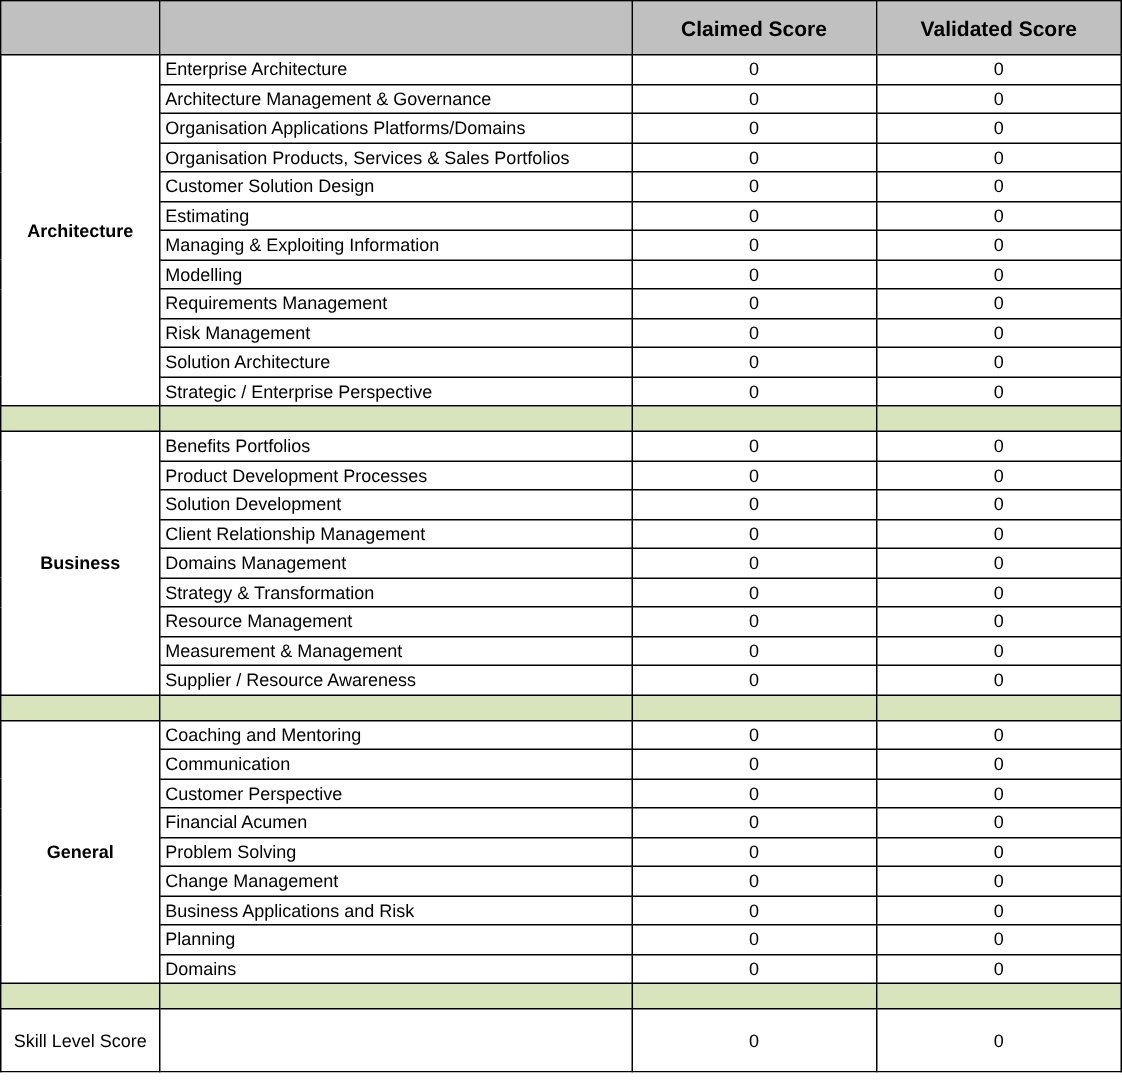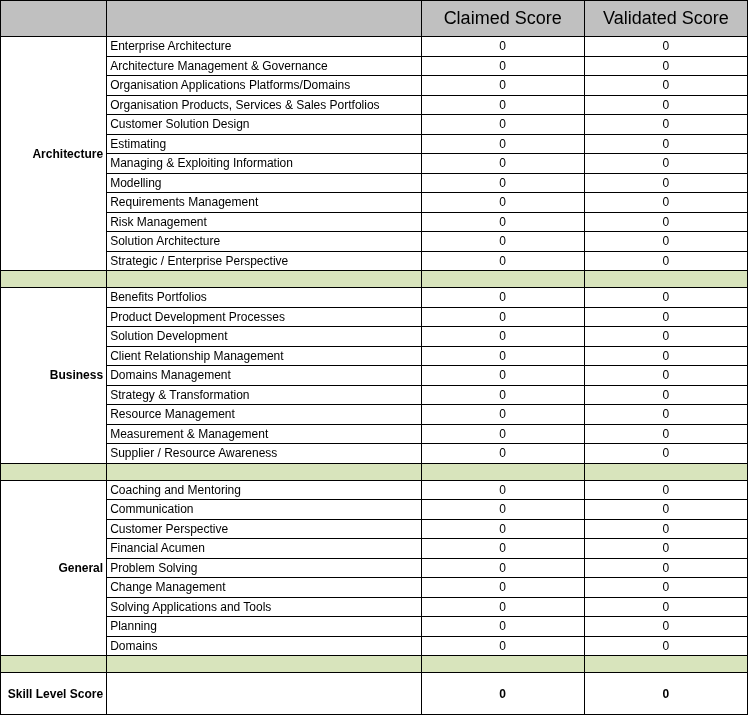--- a/index.html
+++ b/index.html
@@ -25,40 +25,40 @@
   table.skills td, table.skills th {
     border: 1px solid var(--border-color);
     padding: 0 3px;
     overflow: hidden;
     white-space: nowrap;
     vertical-align: middle;
   }
   thead th {
     background: var(--header-bg);
     height: 36px;
-    font-weight: normal;
+    font-weight: bold;
     text-align: center;
-    font-size: 18px;
+    font-size: 14px;
   }
   td.cat {
     font-weight: bold;
     vertical-align: top;
     padding-top: 2px;
-    text-align: right;
+    text-align: center;
   }
   tr.skill-row td { height: 19.5px; }
   td.score { text-align: center; }
   tr.sep td {
     background: var(--sep-bg);
     height: 17px;
     padding: 0;
   }
   tr.footer-row td {
     height: 42px;
-    font-weight: bold;
+    font-weight: normal;
   }
 </style>
 </head>
 <body>
 
 <table class="skills">
   <colgroup>
     <col style="width:106px">
     <col style="width:314px">
     <col style="width:163px">
@@ -218,21 +218,21 @@
         <td>Problem Solving</td>
         <td class="score">0</td>
         <td class="score">0</td>
       </tr>
       <tr class="skill-row">
         <td>Change Management</td>
         <td class="score">0</td>
         <td class="score">0</td>
       </tr>
       <tr class="skill-row">
-        <td>Solving Applications and Tools</td>
+        <td>Business Applications and Risk</td>
         <td class="score">0</td>
         <td class="score">0</td>
       </tr>
       <tr class="skill-row">
         <td>Planning</td>
         <td class="score">0</td>
         <td class="score">0</td>
       </tr>
       <tr class="skill-row">
         <td>Domains</td>

